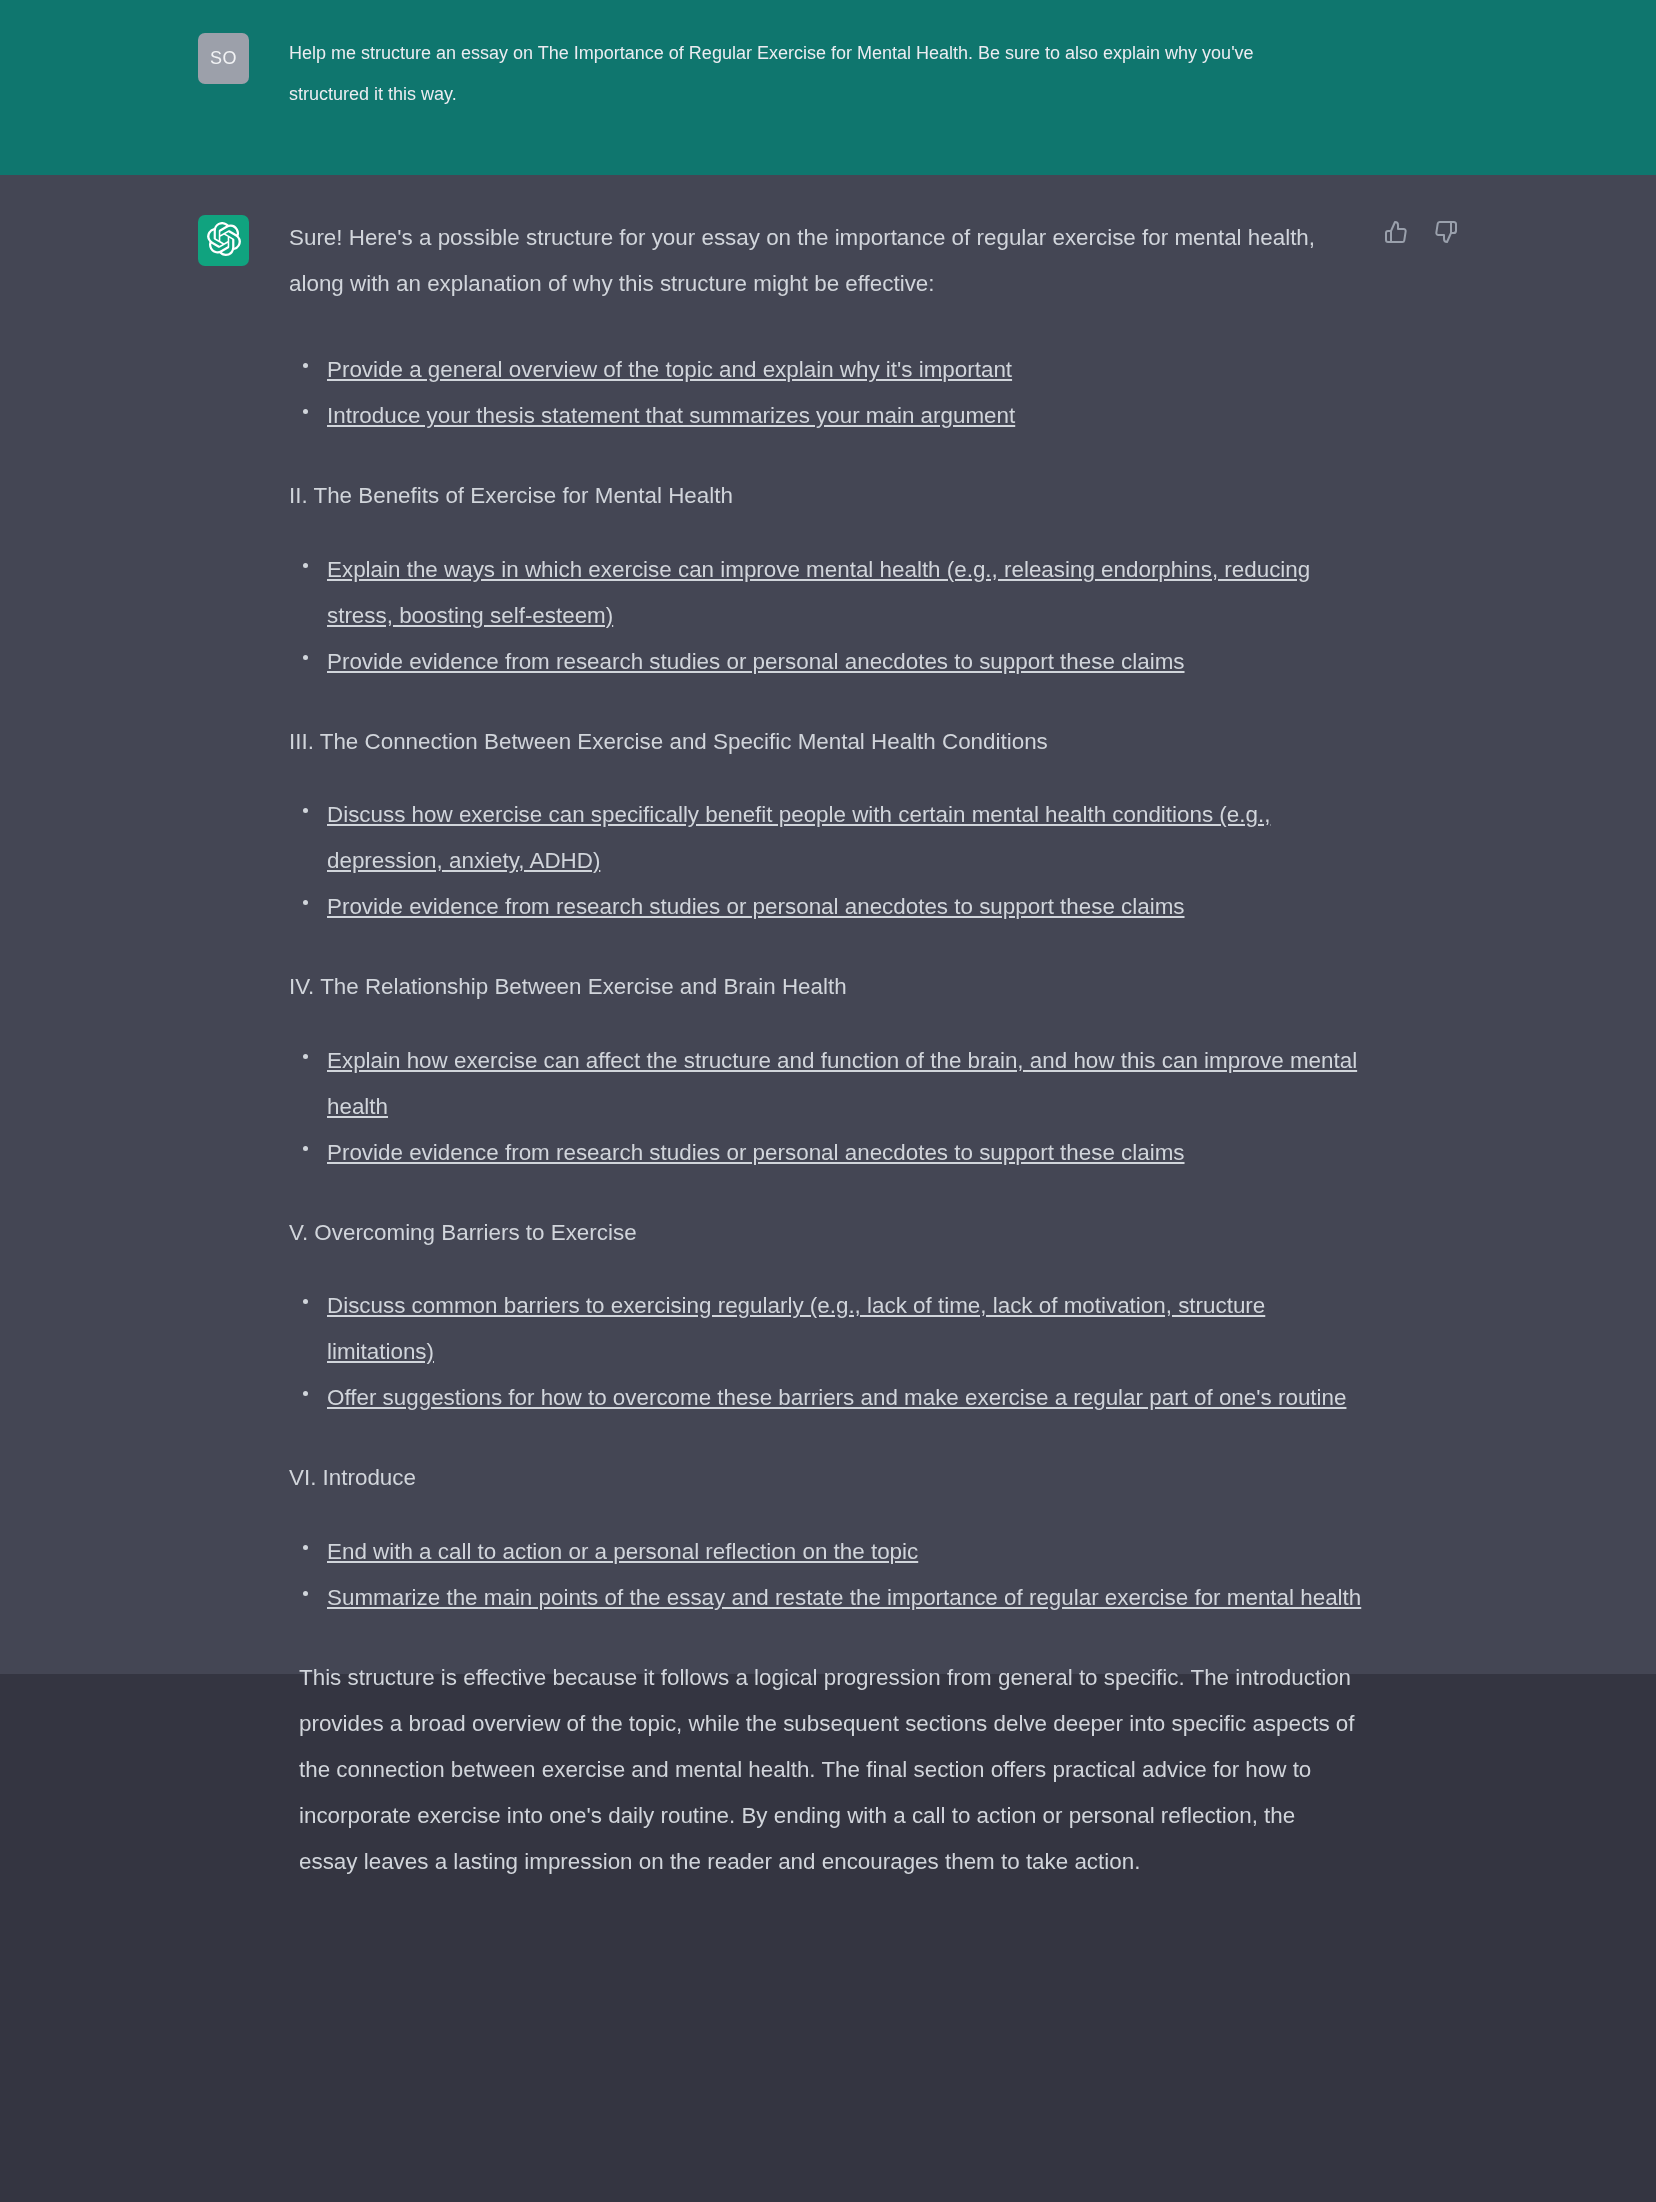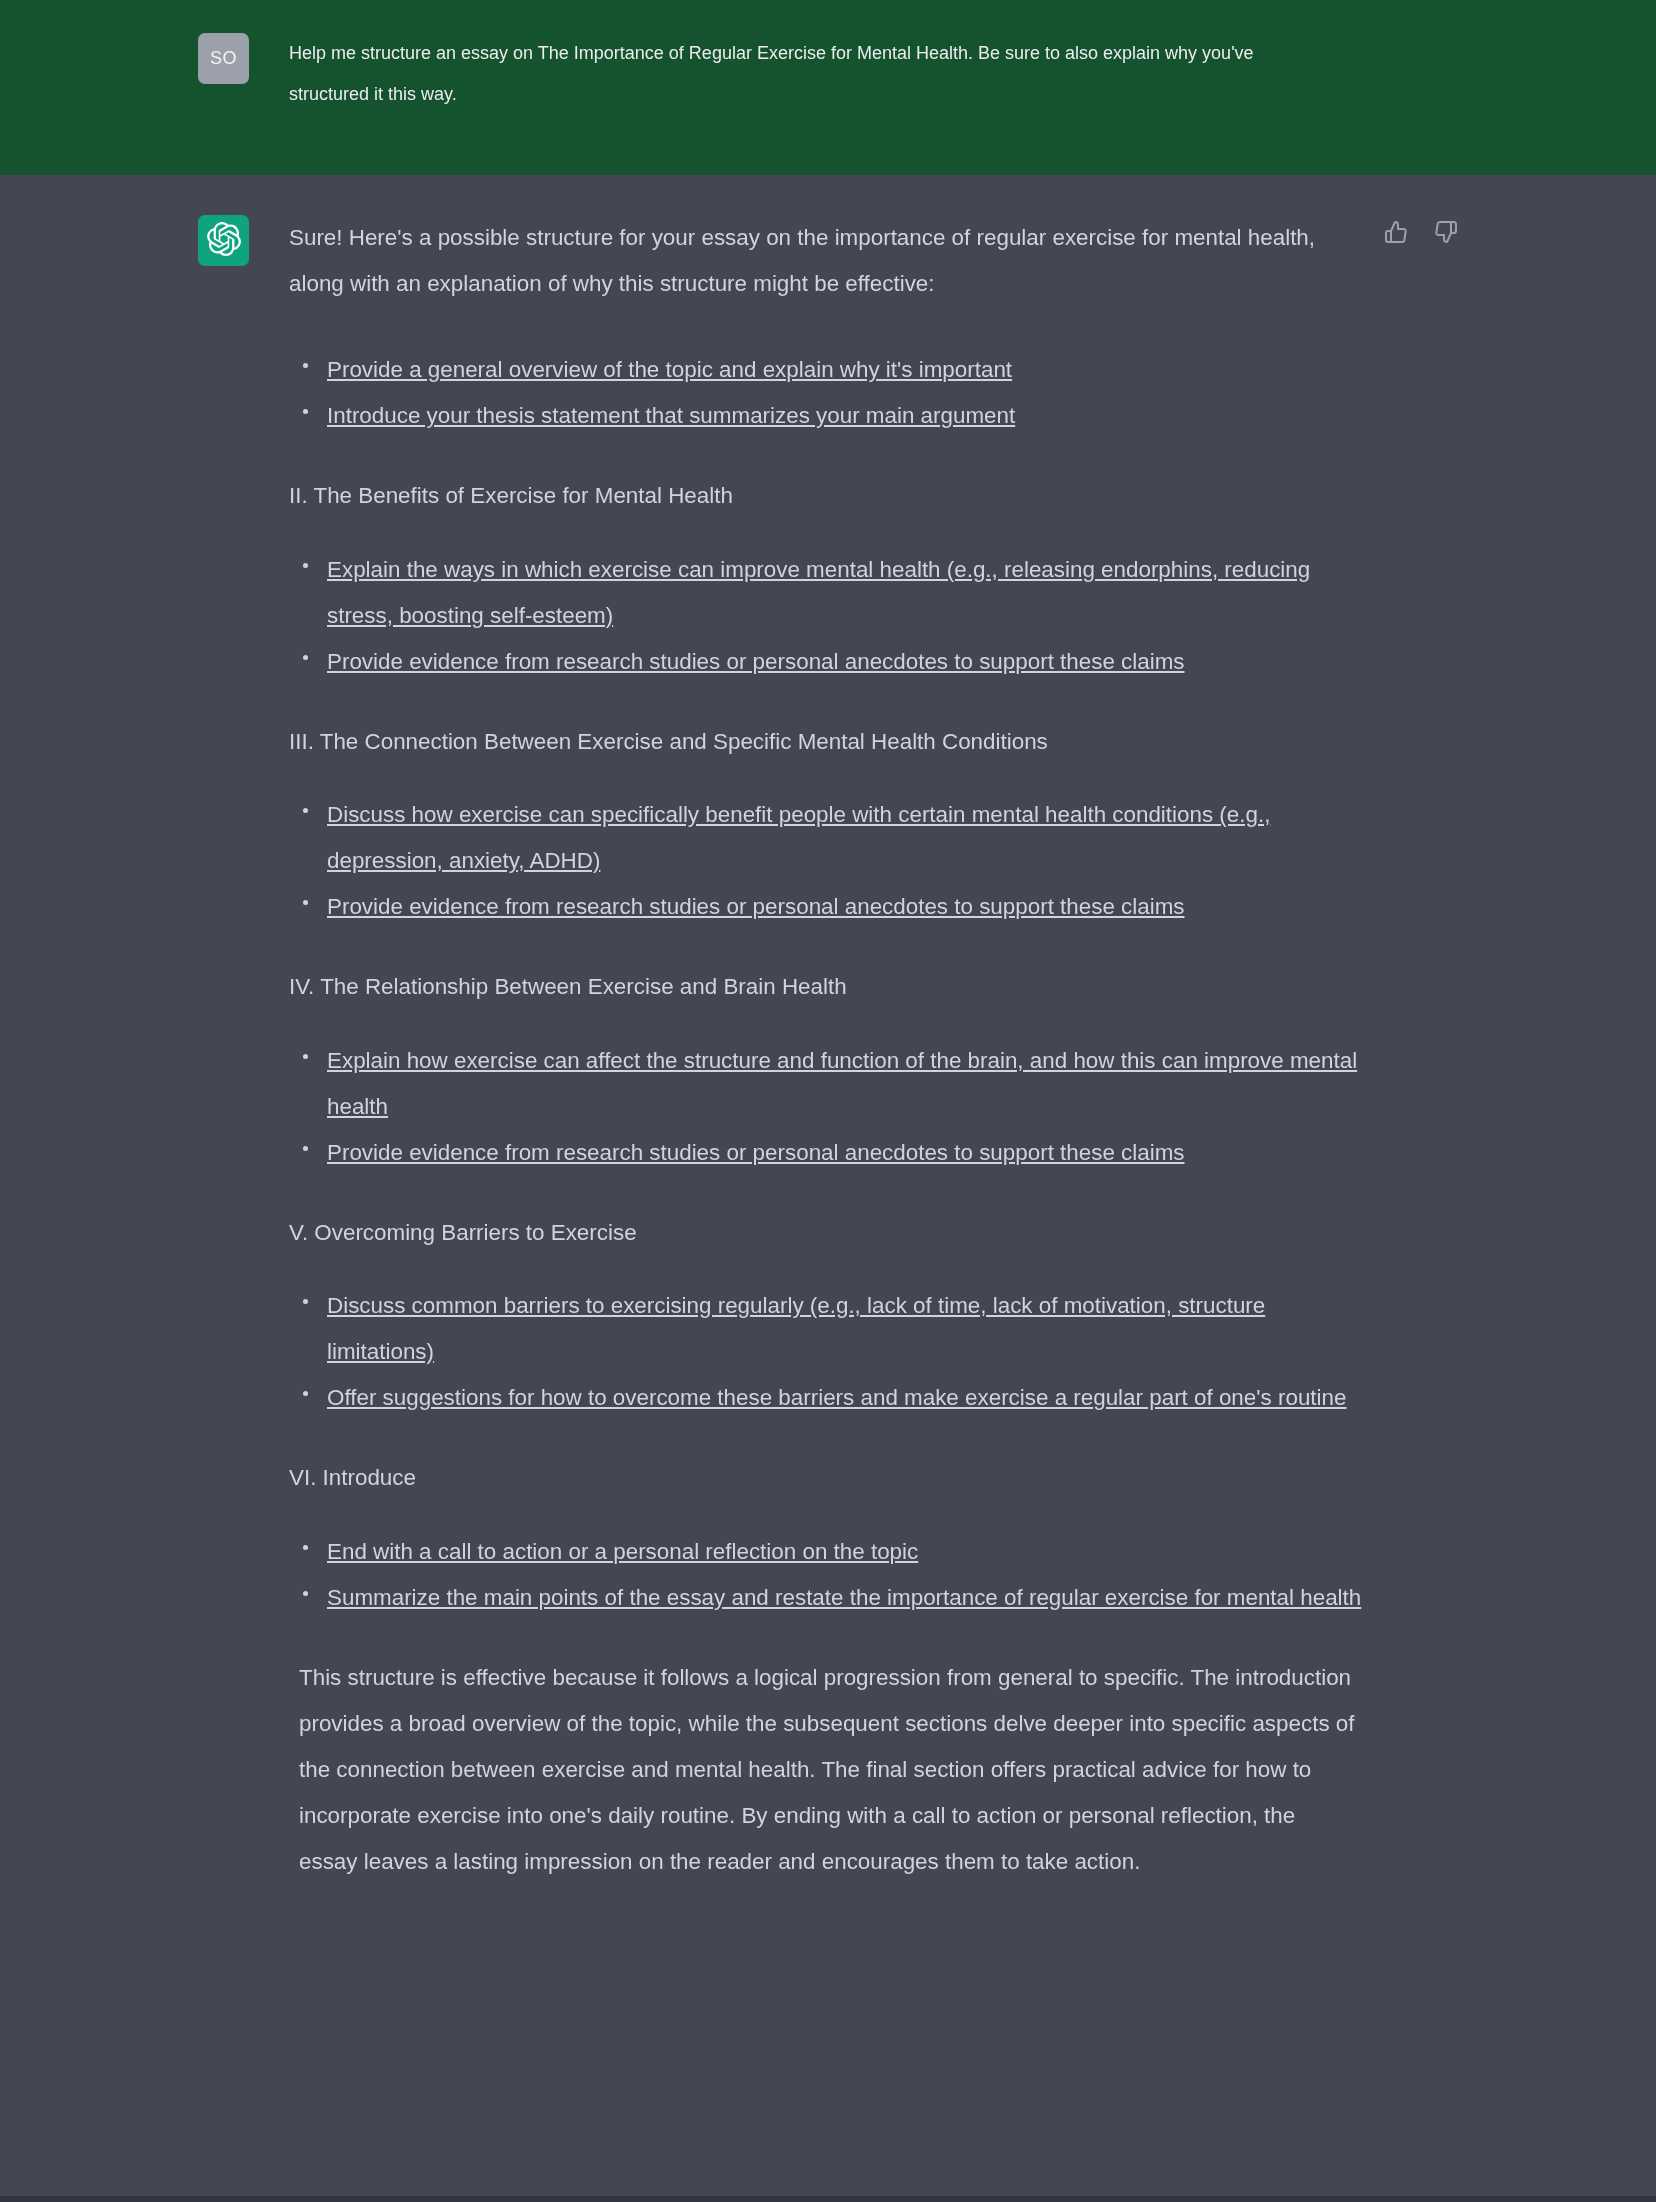--- a/index.html
+++ b/index.html
@@ -5,22 +5,22 @@
   * { margin: 0; padding: 0; box-sizing: border-box; }
   html, body {
     width: 1656px;
     height: 2203px;
     overflow: hidden;
     font-family: "Liberation Sans", "DejaVu Sans", sans-serif;
   }
   body { background: #343541; position: relative; }
 
   .msg-section { width: 100%; }
-  .msg-user { background: #14532d; height: 175px; }
-  .msg-assistant { background: #444654; height: 2021px; }
+  .msg-user { background: #0f766e; height: 175px; }
+  .msg-assistant { background: #444654; height: 1499px; }
 
   .msg-row {
     position: relative;
     width: 100%;
     padding-left: 198px;
     padding-right: 198px;
   }
   .msg-user .msg-row { padding-top: 33px; }
   .msg-assistant .msg-row { padding-top: 40px; }
 

